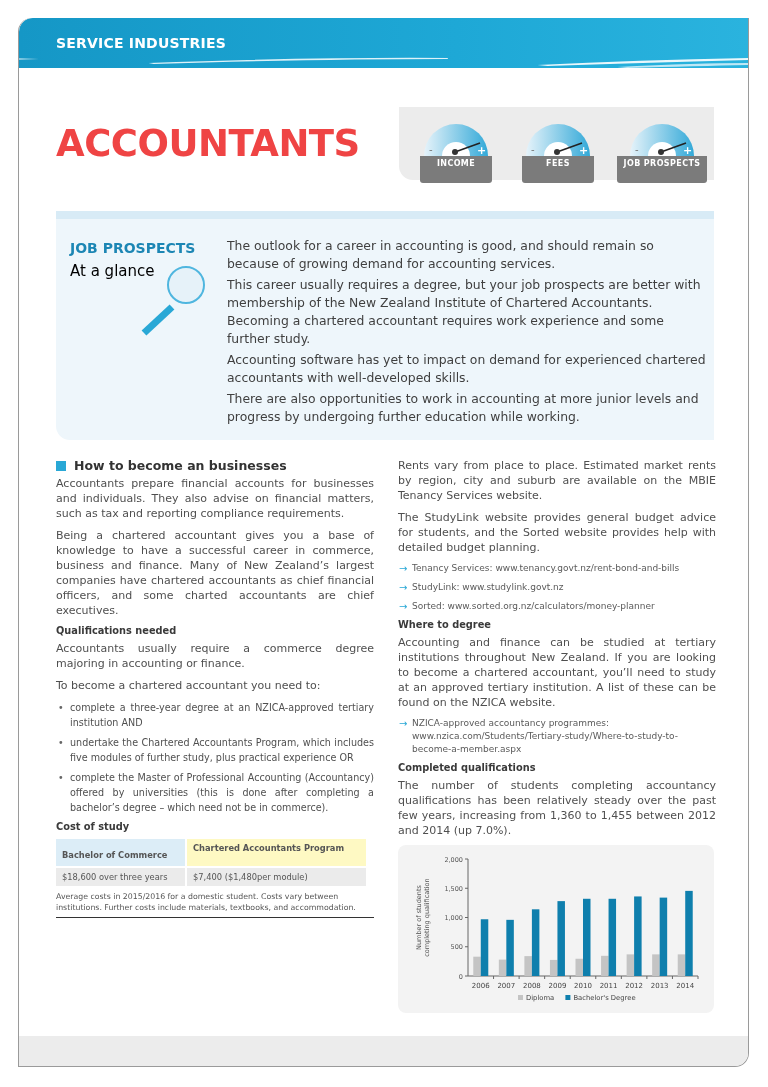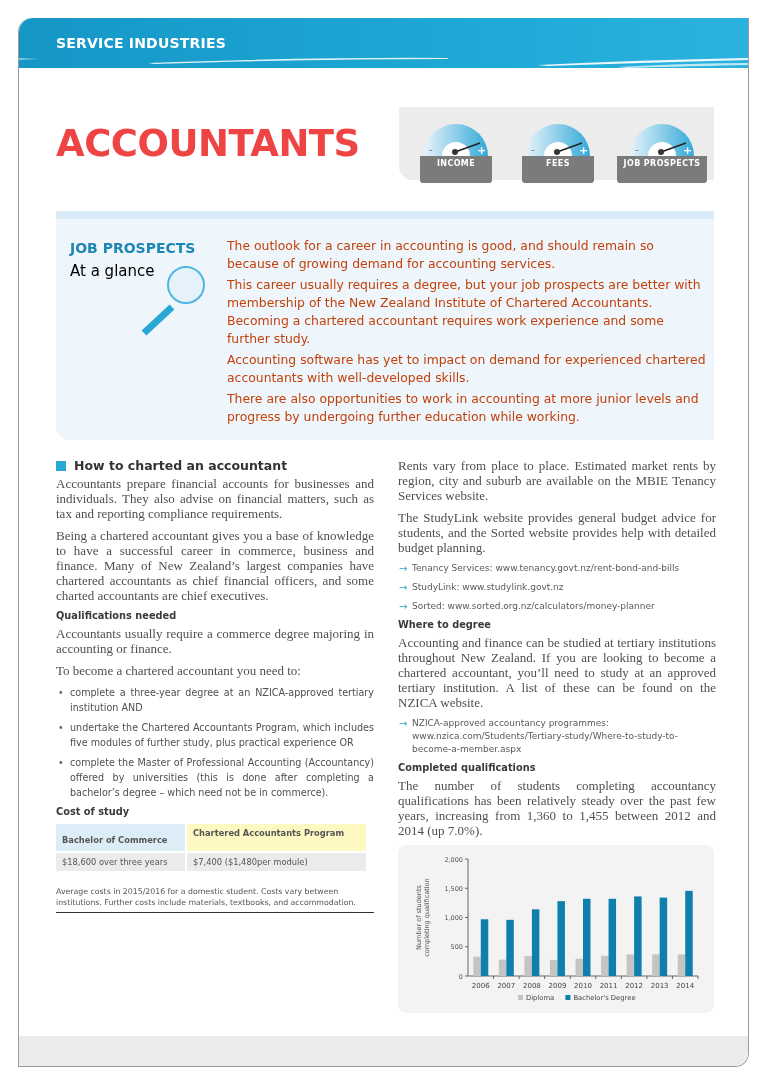--- a/index.html
+++ b/index.html
@@ -39,42 +39,42 @@
     text-align: center; line-height: 15px; border-radius: 0 0 3px 3px; letter-spacing: 0.4px;
   }
 
   .jp-box {
     position: absolute; left: 37px; top: 193px; width: 658px; height: 229px;
     background: #eef6fb; border-top: 8px solid #d8ebf6; border-radius: 0 0 0 14px;
   }
   .jp-heading { position: absolute; left: 14px; top: 21px; color: #1c86b4; font-size: 14px; font-weight: bold; }
   .jp-sub { position: absolute; left: 14px; top: 43px; color: #000000; font-size: 15px; }
   .jp-icon { position: absolute; left: 80px; top: 38px; }
-  .jp-text { position: absolute; left: 171px; top: 18px; width: 480px; font-size: 12.4px; line-height: 18px; color: #c2410c; }
+  .jp-text { position: absolute; left: 171px; top: 18px; width: 480px; font-size: 12.4px; line-height: 18px; color: #404040; }
   .jp-text p { margin-bottom: 3px; }
 
   .col-left { position: absolute; left: 37px; top: 440px; width: 318px; }
   .col-right { position: absolute; left: 379px; top: 440px; width: 318px; }
   .section-heading { display: flex; align-items: center; font-size: 12.5px; font-weight: bold; color: #333; margin-bottom: 3px; }
   .section-heading .sq { width: 10px; height: 10px; background: #29a8d6; margin-right: 8px; }
-  .body-text { font-size: 13px; line-height: 15px; color: #4f4f4f; margin-bottom: 7px; text-align: justify; font-family: Liberation Serif, serif; }
+  .body-text { font-size: 11px; line-height: 15px; color: #4f4f4f; margin-bottom: 7px; text-align: justify; }
   .sub-heading { font-size: 9.8px; font-weight: bold; color: #3a3a3a; margin-bottom: 5px; }
   .bullets { list-style: none; margin-bottom: 6px; }
   .bullets li { position: relative; padding-left: 14px; font-size: 9.6px; line-height: 15px; color: #4f4f4f; margin-bottom: 5px; text-align: justify; }
   .bullets li::before { content: "•"; position: absolute; left: 2px; top: 0; color: #666; }
   .links { list-style: none; margin-bottom: 6px; }
   .links li { position: relative; padding-left: 14px; font-size: 9px; line-height: 13px; color: #5a5a5a; margin-bottom: 6px; }
   .links li .arrow { position: absolute; left: 1px; top: 0; color: #29a8d6; font-size: 10px; }
 
   .cost-table { width: 314px; border-collapse: separate; border-spacing: 2px; margin-left: -2px; margin-top: 2px; }
   .cost-table th { font-size: 8.3px; font-weight: bold; color: #555; text-align: left; padding: 4px 6px; height: 27px; vertical-align: middle; }
   .cost-table th.c1 { background: #dcedf7; padding-top: 9px; }
   .cost-table th.c2 { background: #fef9c3; vertical-align: top; padding-top: 4px; }
   .cost-table td { background: #ebebeb; font-size: 8.3px; color: #555; padding: 4px 6px; height: 16px; }
-  .table-note { font-size: 7.8px; line-height: 11px; color: #555; margin-top: 13px; padding-bottom: 4px; border-bottom: 1px solid #333; }
+  .table-note { font-size: 7.8px; line-height: 11px; color: #555; margin-top: 3px; padding-bottom: 4px; border-bottom: 1px solid #333; }
 
   .chart-box { position: relative; width: 316px; height: 168px; background: #f3f3f3; border-radius: 8px; margin-top: 4px; }
   .chart-box svg { position: absolute; left: 0; top: 0; }
   .source { font-size: 7.8px; color: #555; margin-top: 23px; padding-bottom: 8px; border-bottom: 1px solid #333; }
 
   .footer-band { position: absolute; left: 0; bottom: 0; width: 100%; height: 30px; background: #ececec; }
 </style>
 </head>
 <body>
 
@@ -156,21 +156,21 @@
       <p>The outlook for a career in accounting is good, and should remain so because of growing demand for accounting services.</p>
       <p>This career usually requires a degree, but your job prospects are better with membership of the New Zealand Institute of Chartered Accountants. Becoming a chartered accountant requires work experience and some further study.</p>
       <p>Accounting software has yet to impact on demand for experienced chartered accountants with well-developed skills.</p>
       <p>There are also opportunities to work in accounting at more junior levels and progress by undergoing further education while working.</p>
     </div>
   </div>
 
   <div class="col-left">
     <div class="section-heading">
       <span class="sq"></span>
-      <span>How to charted an accountant</span>
+      <span>How to become an businesses</span>
     </div>
     <p class="body-text">Accountants prepare financial accounts for businesses and individuals. They also advise on financial matters, such as tax and reporting compliance requirements.</p>
     <p class="body-text">Being a chartered accountant gives you a base of knowledge to have a successful career in commerce, business and finance. Many of New Zealand’s largest companies have chartered accountants as chief financial officers, and some charted accountants are chief executives.</p>
     <div class="sub-heading">Qualifications needed</div>
     <p class="body-text">Accountants usually require a commerce degree majoring in accounting or finance.</p>
     <p class="body-text">To become a chartered accountant you need to:</p>
     <ul class="bullets">
       <li>complete a three-year degree at an NZICA-approved tertiary institution AND</li>
       <li>undertake the Chartered Accountants Program, which includes five modules of further study, plus practical experience OR</li>
       <li>complete the Master of Professional Accounting (Accountancy) offered by universities (this is done after completing a bachelor’s degree – which need not be in commerce).</li>

